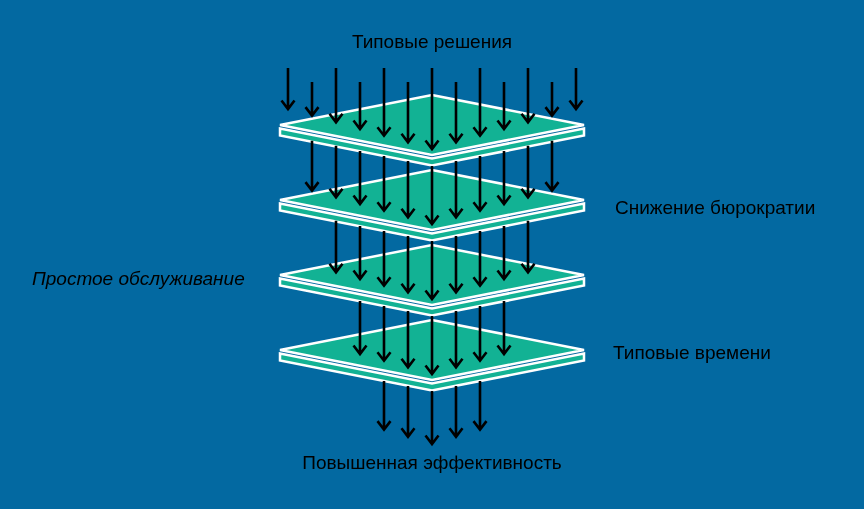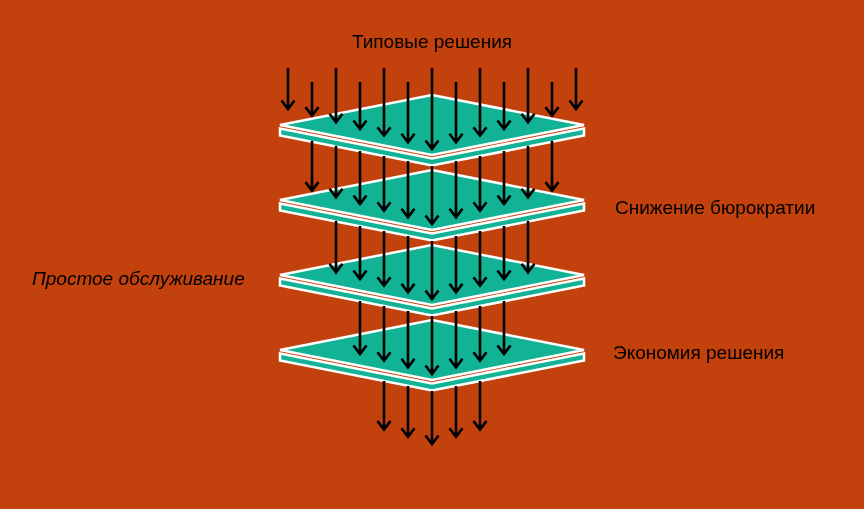--- a/index.html
+++ b/index.html
@@ -21,21 +21,21 @@
   .lbl-title{left:0;right:0;top:31px;text-align:center;}
   .lbl-l1{left:37px;top:123px;}
   .lbl-r1{left:615px;top:197px;text-align:right;}
   .lbl-l2{left:32px;top:268px;}
   .lbl-r2{left:613px;top:342px;}
   .lbl-footer{left:0;right:0;top:452px;text-align:center;}
 </style>
 </head>
 <body>
 
-<div class="stage" style="background: #c2410c;">
+<div class="stage" style="background: #0369a1;">
   <svg id="diagram" width="864" height="509" viewBox="0 0 864 509">
       <polygon points="280,128.5 432,158.5 584,128.5 584,135.5 432,165.5 280,135.5" fill="#12b294" stroke="#ffffff" stroke-width="2.5"></polygon>
       <polygon points="432,95 584,125 432,155 280,125" fill="#12b294" stroke="#ffffff" stroke-width="2.5"></polygon>
       <polygon points="280,203.5 432,233.5 584,203.5 584,210.5 432,240.5 280,210.5" fill="#12b294" stroke="#ffffff" stroke-width="2.5"></polygon>
       <polygon points="432,170 584,200 432,230 280,200" fill="#12b294" stroke="#ffffff" stroke-width="2.5"></polygon>
       <polygon points="280,278.5 432,308.5 584,278.5 584,285.5 432,315.5 280,285.5" fill="#12b294" stroke="#ffffff" stroke-width="2.5"></polygon>
       <polygon points="432,245 584,275 432,305 280,275" fill="#12b294" stroke="#ffffff" stroke-width="2.5"></polygon>
       <polygon points="280,353.5 432,383.5 584,353.5 584,360.5 432,390.5 280,360.5" fill="#12b294" stroke="#ffffff" stroke-width="2.5"></polygon>
       <polygon points="432,320 584,350 432,380 280,350" fill="#12b294" stroke="#ffffff" stroke-width="2.5"></polygon>
       <path d="M288 68.0 L288 109.0 M281.5 100.5 L288 109.0 L294.5 100.5" fill="none" stroke="#000000" stroke-width="2.6" stroke-linejoin="miter"></path>
@@ -81,14 +81,15 @@
       <path d="M384 380.9 L384 429.6 M377.5 421.1 L384 429.6 L390.5 421.1" fill="none" stroke="#000000" stroke-width="2.6" stroke-linejoin="miter"></path>
       <path d="M408 386.0 L408 436.8 M401.5 428.3 L408 436.8 L414.5 428.3" fill="none" stroke="#000000" stroke-width="2.6" stroke-linejoin="miter"></path>
       <path d="M432 391.0 L432 444.0 M425.5 435.5 L432 444.0 L438.5 435.5" fill="none" stroke="#000000" stroke-width="2.6" stroke-linejoin="miter"></path>
       <path d="M456 386.0 L456 436.8 M449.5 428.3 L456 436.8 L462.5 428.3" fill="none" stroke="#000000" stroke-width="2.6" stroke-linejoin="miter"></path>
       <path d="M480 380.9 L480 429.6 M473.5 421.1 L480 429.6 L486.5 421.1" fill="none" stroke="#000000" stroke-width="2.6" stroke-linejoin="miter"></path>
     </svg>
 
   <div class="lbl lbl-title" style="color: rgb(0, 0, 0);">Типовые решения</div>
   <div class="lbl lbl-r1" style="color: rgb(0, 0, 0);">Снижение бюрократии</div>
   <div class="lbl lbl-l2" style="color: rgb(0, 0, 0); font-style: italic;">Простое обслуживание</div>
-  <div class="lbl lbl-r2" style="color: rgb(0, 0, 0);">Экономия решения</div>
+  <div class="lbl lbl-r2" style="color: rgb(0, 0, 0);">Типовые времени</div>
+  <div class="lbl lbl-footer" style="color: rgb(0, 0, 0);">Повышенная эффективность</div>
 </div>
 
 </body></html>

